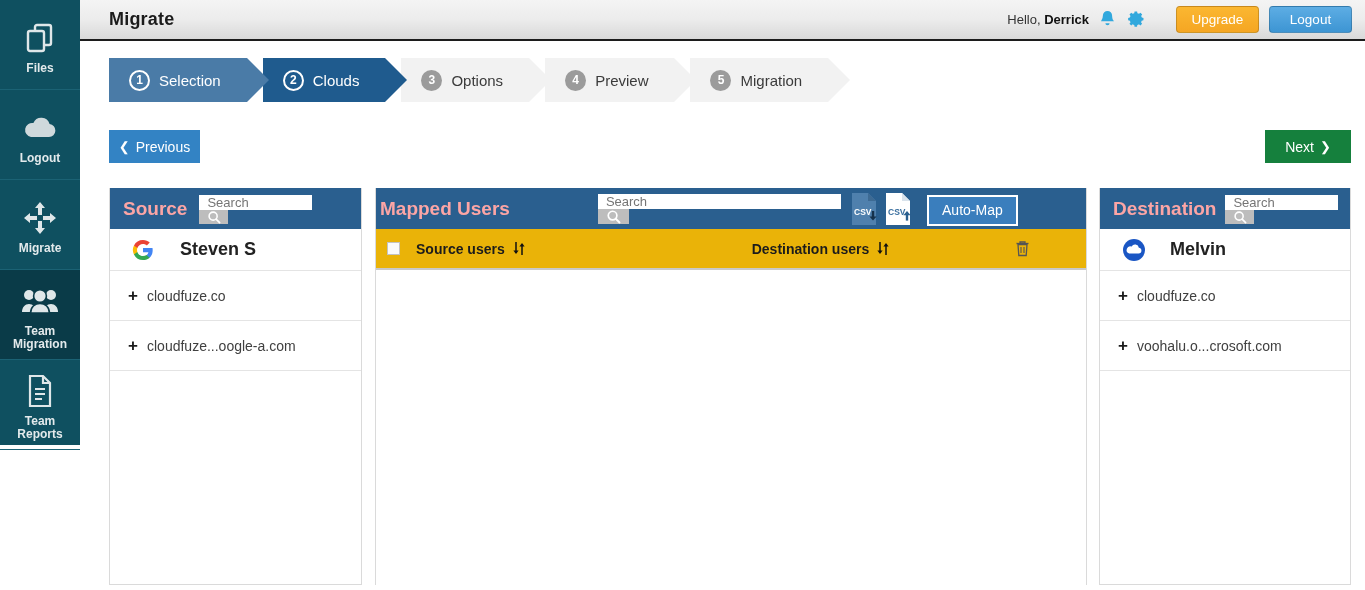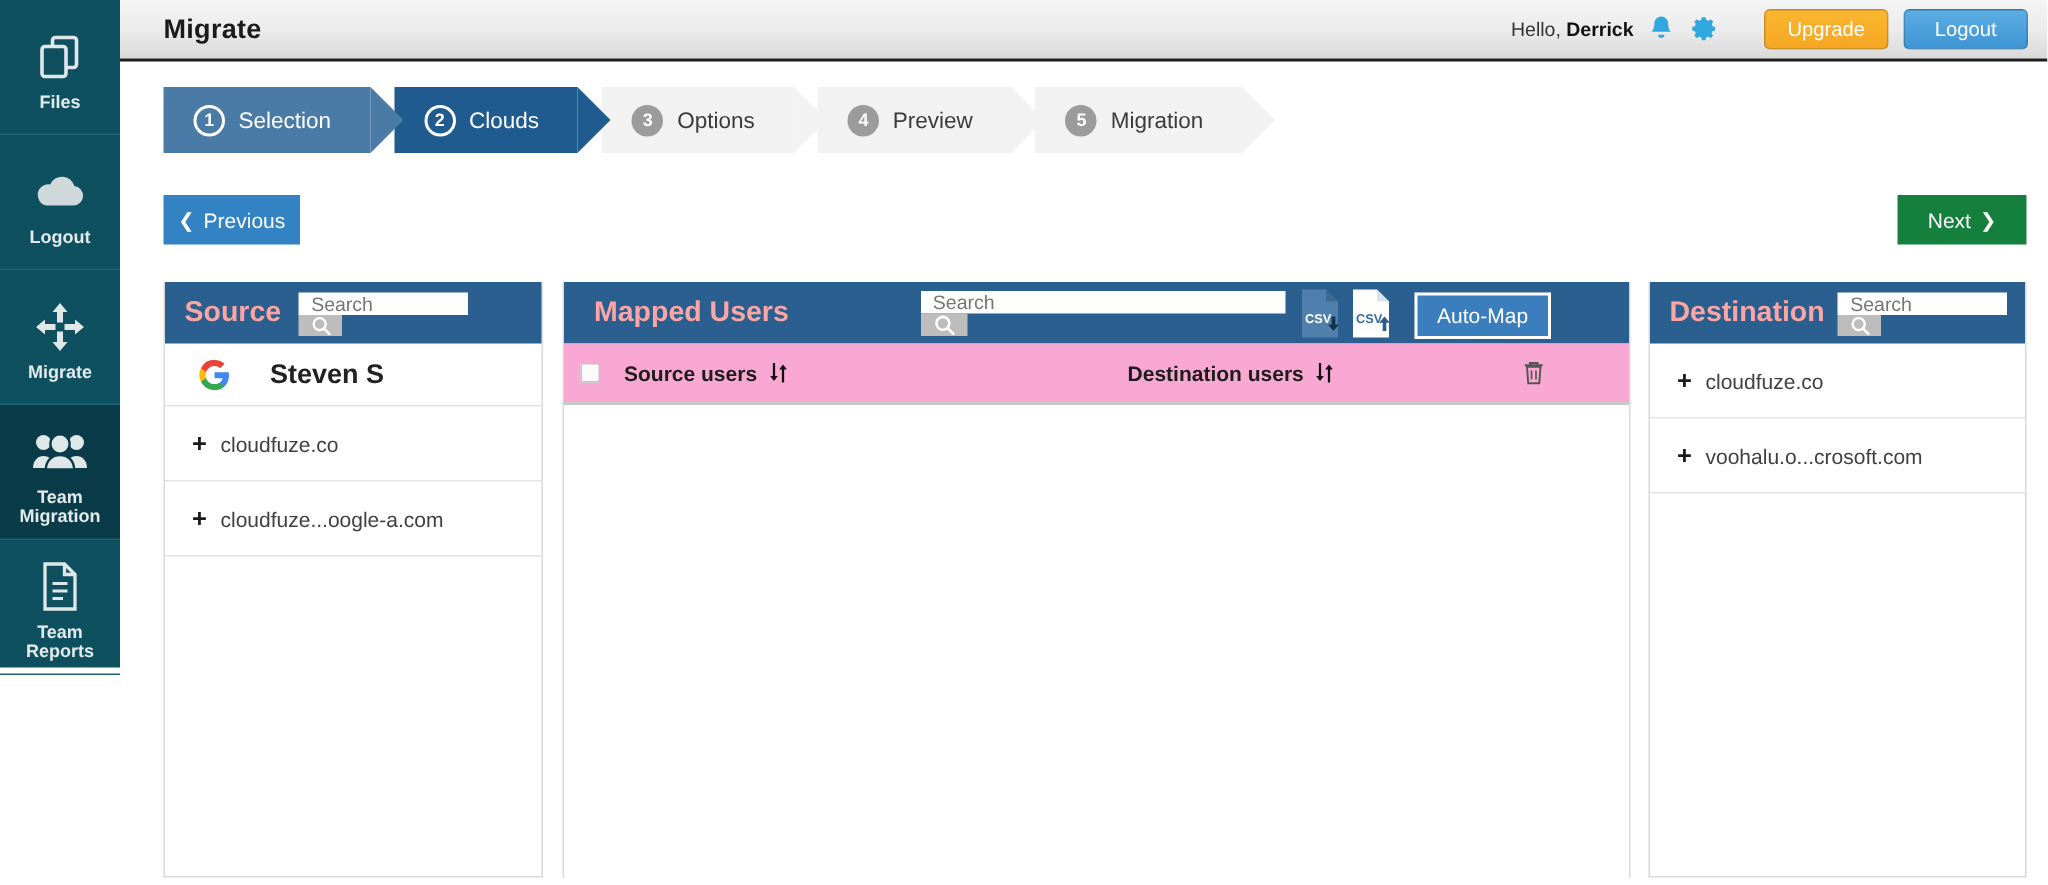--- a/index.html
+++ b/index.html
@@ -111,21 +111,21 @@
     border-top: none;
   }
   .panel-src  { left: 109px;  width: 253px; }
   .panel-mid  { left: 375px;  width: 712px; }
   .panel-dst  { left: 1099px; width: 252px; }
 
   .panel-head {
     height: 41px; background: #2a5f8f;
     display: flex; align-items: center; padding: 0 0 0 13px;
   }
-  .panel-mid .panel-head { padding-left: 20px; }
+  .panel-mid .panel-head { padding-left: 4px; }
   .panel-title { color: #fca5a5; font-size: 19px; flex: none; font-weight: bold; }
   .search-wrap { display: flex; height: 27px; margin-left: auto; flex-direction: column; }
   .panel-src .search-wrap { margin-left: 12px; }
   .panel-dst .search-wrap { margin-left: 9px; }
   .panel-mid .search-wrap { margin-left: 88px; height: 29px; }
   .search-input {
     border: none; outline: none; background: #fff;
     font-size: 13px; color: #444; padding: 0 8px;
     font-family: "Liberation Sans", sans-serif;
   }
@@ -156,21 +156,21 @@
   .acct-ico { width: 26px; display: flex; align-items: center; flex: none; }
   .acct-name { font-size: 18px; font-weight: bold; color: #222; margin-left: 22px; }
   .plus {
     font-size: 17px; font-weight: bold; color: #1b1b1b;
     width: 19px; flex: none; line-height: 1;
   }
   .tree-label { font-size: 14px; color: #404040; }
 
   
   .tbl-head {
-    height: 41px; background: #f9a8d4;
+    height: 41px; background: #eab308;
     border-bottom: 2px solid #c9c9c9;
     display: flex; align-items: center; position: relative;
   }
   .tbl-chk {
     width: 13px; height: 13px; border: 1px solid #c2c2c2;
     background: #fafafa; margin-left: 11px; flex: none; cursor: pointer;
   }
   .th {
     font-size: 14px; font-weight: bold; color: #1c1c1c;
     display: flex; align-items: center; gap: 7px;
@@ -431,20 +431,29 @@
         <input class="search-input" type="text" placeholder="Search" style="">
         <div class="search-btn">
           <svg width="14" height="14" viewBox="0 0 16 16">
             <circle cx="7" cy="7" r="4.6" fill="none" stroke="#fff" stroke-width="1.8"></circle>
             <path d="M10.4 10.4L14.4 14.4" stroke="#fff" stroke-width="2" stroke-linecap="round"></path>
           </svg>
         </div>
       </div>
     </div>
 
+    <div class="tree-row account">
+      <span class="acct-ico">
+        <svg width="24" height="24" viewBox="0 0 24 24">
+          <circle cx="12" cy="12" r="11" fill="#1a56c4"></circle>
+          <path d="M7.2 15.6h9.4a2.9 2.9 0 0 0 .25-5.78 3.85 3.85 0 0 0-7.2-1.35 3.1 3.1 0 0 0-2.45 7.13z" fill="#ffffff"></path>
+        </svg>
+      </span>
+      <span class="acct-name">Melvin</span>
+    </div>
 
     <div class="tree-row">
       <span class="plus">+</span>
       <span class="tree-label">cloudfuze.co</span>
     </div>
     <div class="tree-row">
       <span class="plus">+</span>
       <span class="tree-label">voohalu.o...crosoft.com</span>
     </div>
   </section>

